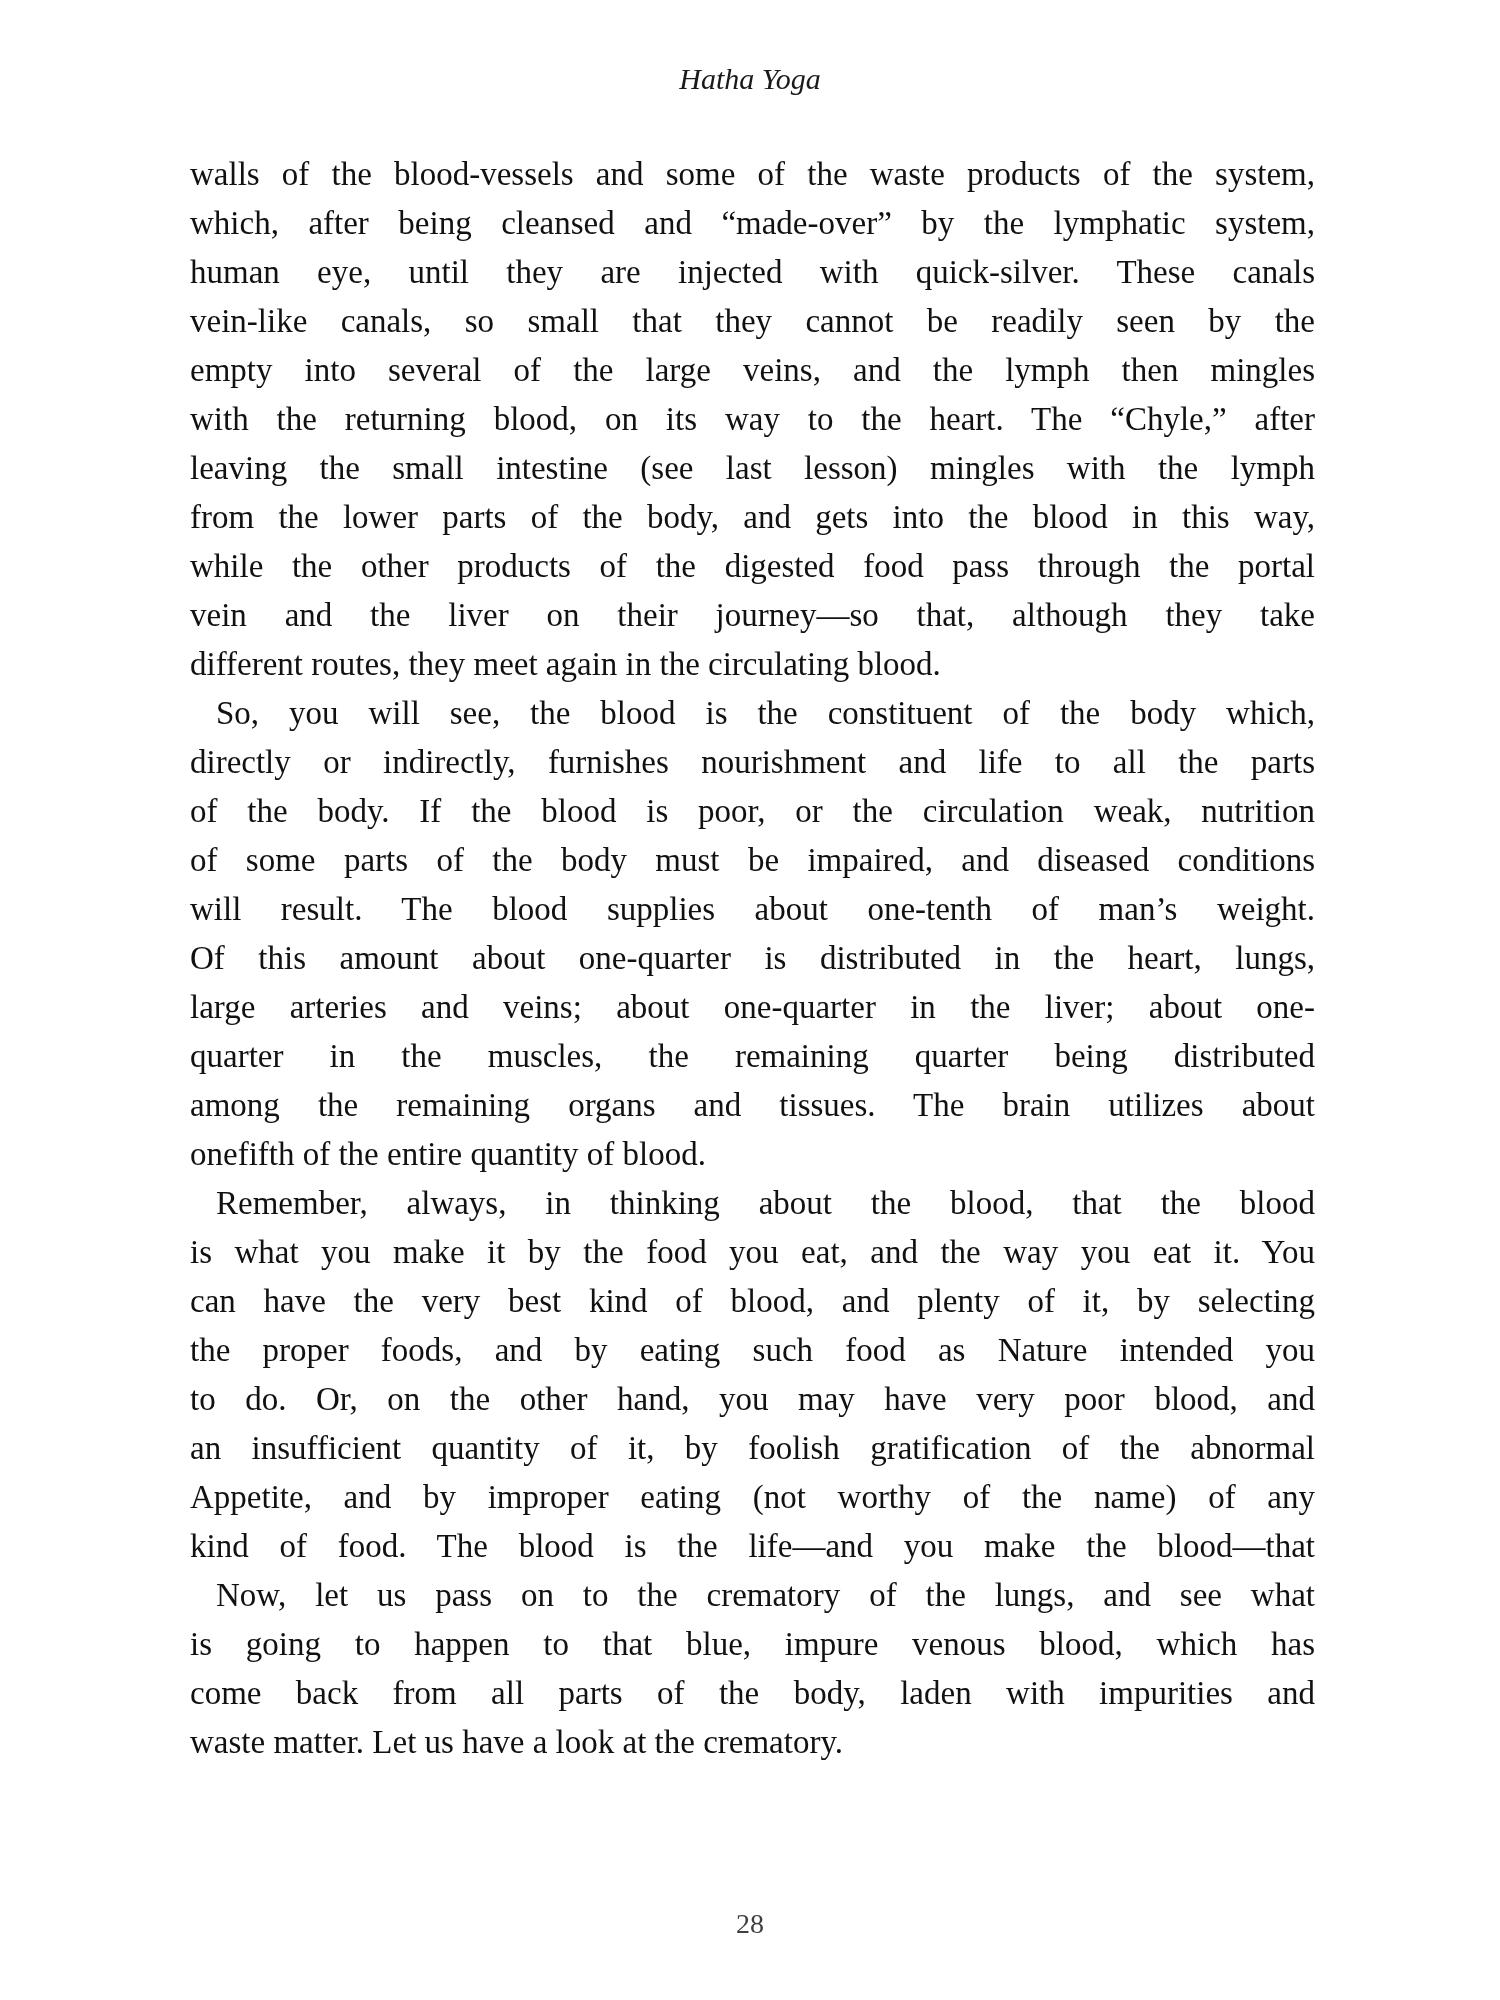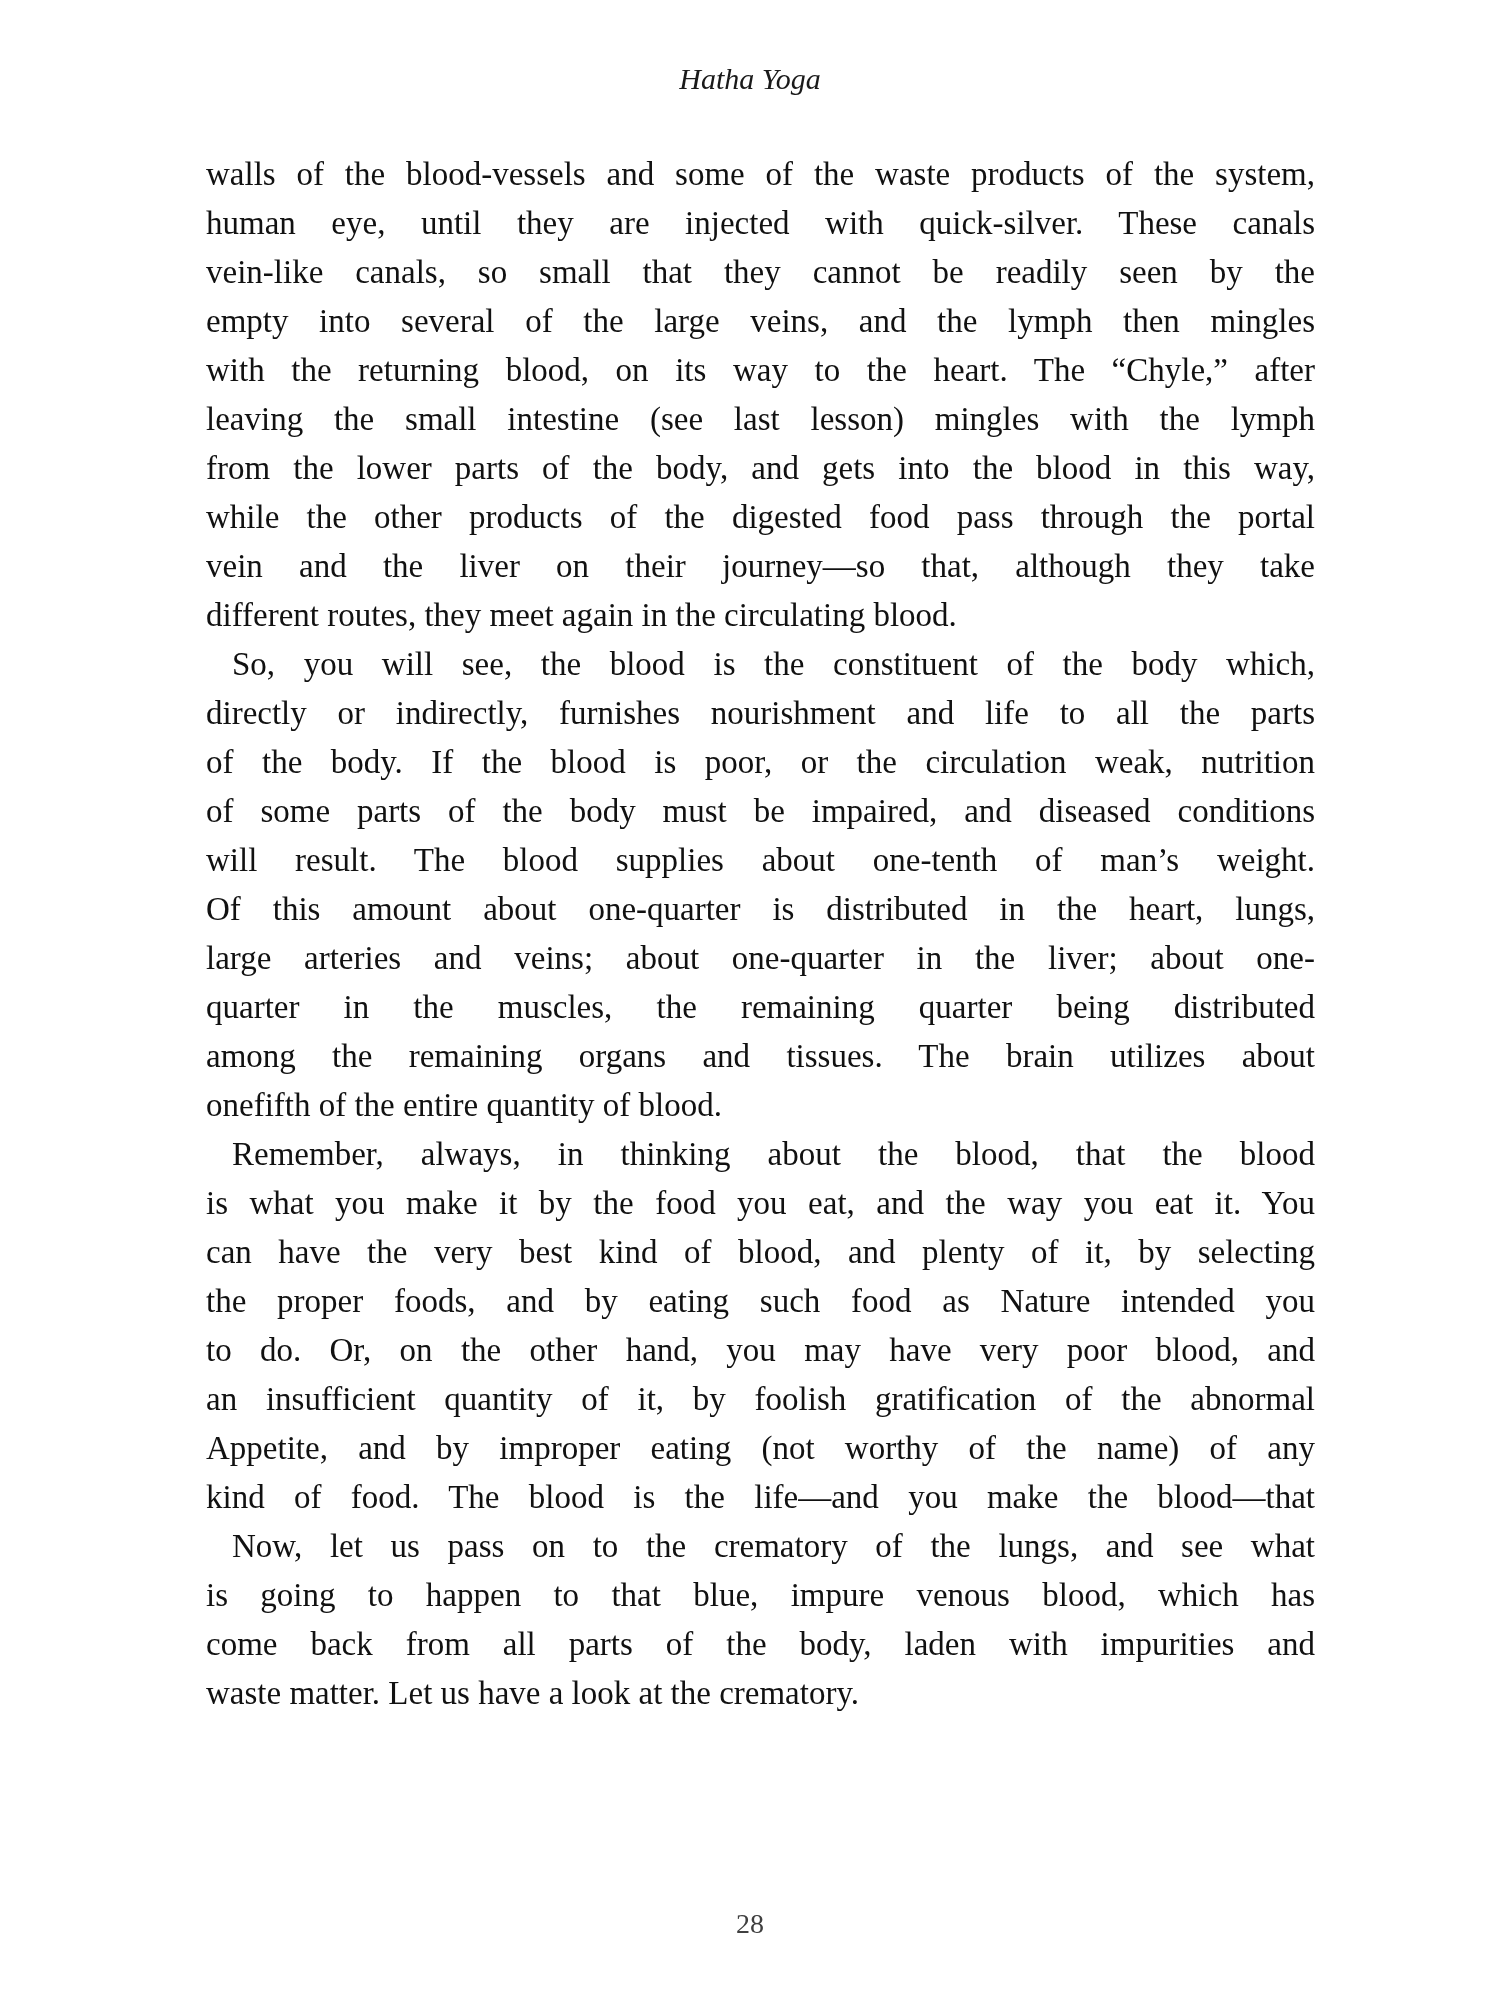--- a/index.html
+++ b/index.html
@@ -9,37 +9,37 @@
     position: absolute; top: 62px; left: 0; width: 1500px; text-align: center;
     font-family: "Liberation Serif", serif; font-style: italic; font-size: 30px; color: #1a1a1a;
   }
   .body-text {
     position: absolute; top: 150px; left: 190px; width: 1125px;
     font-family: "Liberation Serif", serif; font-size: 33px; color: #111111;
   }
   .line {
     height: 49px; line-height: 49px; white-space: nowrap; text-align: justify; text-align-last: justify;
     overflow: visible;
-    margin-left: 16px;
   }
   .line.last { text-align-last: left; }
   .line.indent { padding-left: 26px; }
   .page-number {
     position: absolute; top: 1908px; left: 0; width: 1500px; text-align: center;
     font-family: "Liberation Serif", serif; font-size: 28px; color: #404040;
   }
 </style>
 </head>
 <body>
 
 <div class="page">
   <div class="running-head">Hatha Yoga</div>
   <div class="body-text" id="body-text">
       <div class="paragraph">
         <div class="line">walls of the blood-vessels and some of the waste products of the system,</div>
+        <div class="line">which, after being cleansed and “made-over” by the lymphatic system,</div>
         <div class="line">human eye, until they are injected with quick-silver. These canals</div>
         <div class="line">vein-like canals, so small that they cannot be readily seen by the</div>
         <div class="line">empty into several of the large veins, and the lymph then mingles</div>
         <div class="line">with the returning blood, on its way to the heart. The “Chyle,” after</div>
         <div class="line">leaving the small intestine (see last lesson) mingles with the lymph</div>
         <div class="line">from the lower parts of the body, and gets into the blood in this way,</div>
         <div class="line">while the other products of the digested food pass through the portal</div>
         <div class="line">vein and the liver on their journey—so that, although they take</div>
         <div class="line last">different routes, they meet again in the circulating blood.</div>
       </div>

